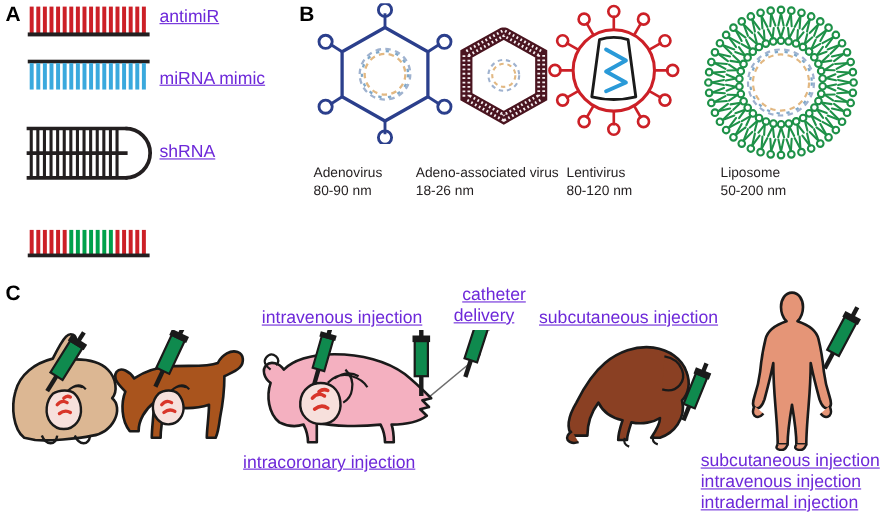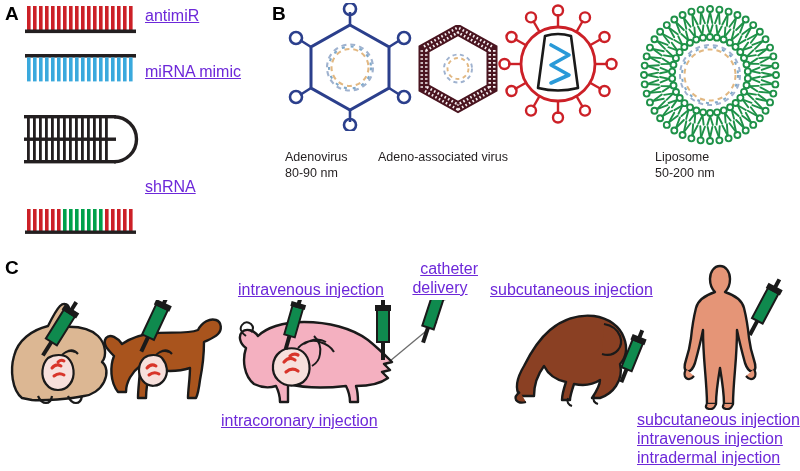--- a/index.html
+++ b/index.html
@@ -114,21 +114,21 @@
         <rect x="69" y="2" width="2.8" height="22"></rect>
           <rect x="69" y="24.5" width="2.8" height="22"></rect>
         <rect x="75" y="2" width="2.8" height="22"></rect>
           <rect x="75" y="24.5" width="2.8" height="22"></rect>
         <rect x="81" y="2" width="2.8" height="22"></rect>
           <rect x="81" y="24.5" width="2.8" height="22"></rect>
       </g>
       <path d="M90,1.7 a22.5,22.5 0 0 1 0,45" fill="none" stroke="#231f20" stroke-width="3.4"></path>
     </g>
   </svg>
-  <div class="lbl" style="left:145px;top:130px;margin-top:48px;">shRNA</div>
+  <div class="lbl" style="left:145px;top:130px;">shRNA</div>
 
   <svg class="svg-abs" style="left:25px;top:207px;" width="112" height="32" viewBox="0 0 112 32">
     <g>
       <rect x="2" y="2" width="3.6" height="22" fill="#cc2027"></rect>
       <rect x="8" y="2" width="3.6" height="22" fill="#cc2027"></rect>
       <rect x="14" y="2" width="3.6" height="22" fill="#cc2027"></rect>
       <rect x="20" y="2" width="3.6" height="22" fill="#cc2027"></rect>
       <rect x="26" y="2" width="3.6" height="22" fill="#cc2027"></rect>
       <rect x="32" y="2" width="3.6" height="22" fill="#cc2027"></rect>
       <rect x="38" y="2" width="3.6" height="22" fill="#00a14b"></rect>
@@ -464,20 +464,25 @@
       <circle cx="72" cy="72" r="28" stroke="#7fa8c9" stroke-dasharray="3 6"></circle>
     </g>
   </svg>
 
   <div class="cap" style="left:285px;top:150px;width:92px;">
     <span class="ln">Adenovirus</span>
     <span class="ln">80-90 nm</span>
   </div>
   <div class="cap" style="left:378px;top:150px;width:150px;">
     <span class="ln">Adeno-associated virus</span>
+    <span class="ln">18-26 nm</span>
+  </div>
+  <div class="cap" style="left:515px;top:150px;width:94px;">
+    <span class="ln">Lentivirus</span>
+    <span class="ln">80-120 nm</span>
   </div>
   <div class="cap" style="left:655px;top:150px;width:110px;">
     <span class="ln">Liposome</span>
     <span class="ln">50-200 nm</span>
   </div>
 
   <div class="panel-letter" style="left:5px;top:258px;">C</div>
 
   <div class="lbl" style="left:238px;top:281px;">intravenous injection</div>
   <div class="lbl lbl-c" style="left:402px;top:260px;width:76px;text-align:right;">catheter</div>

